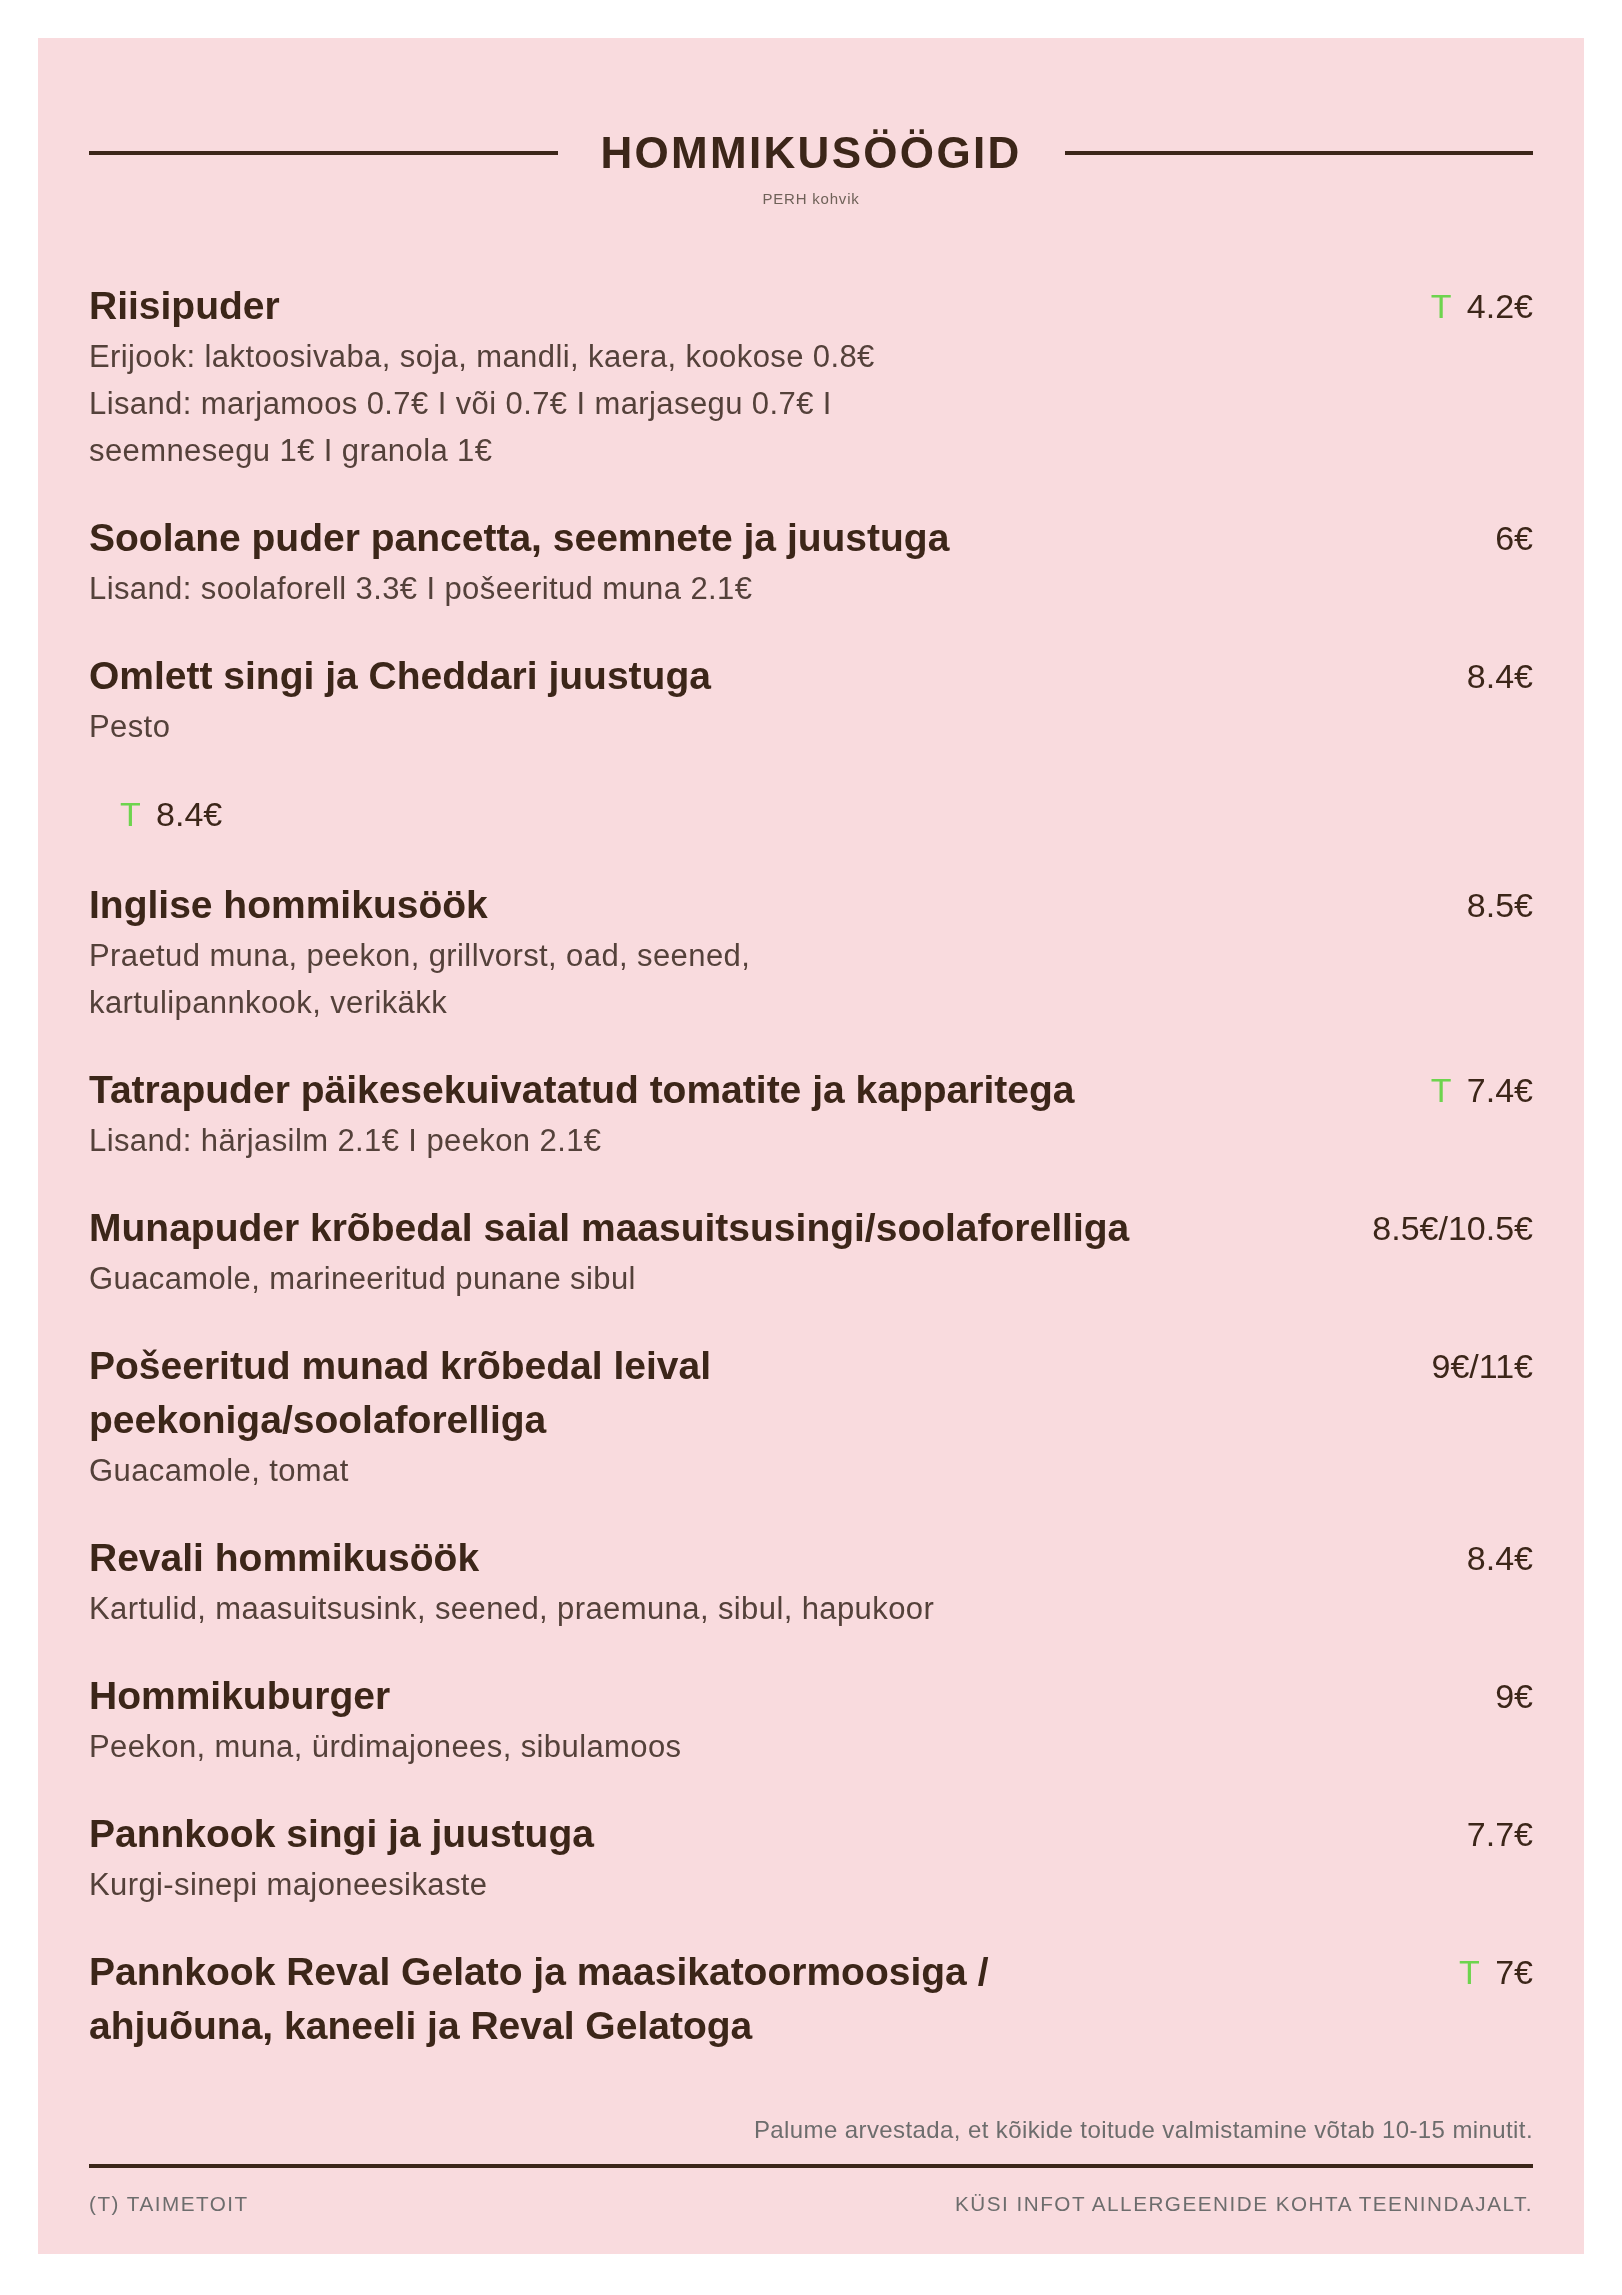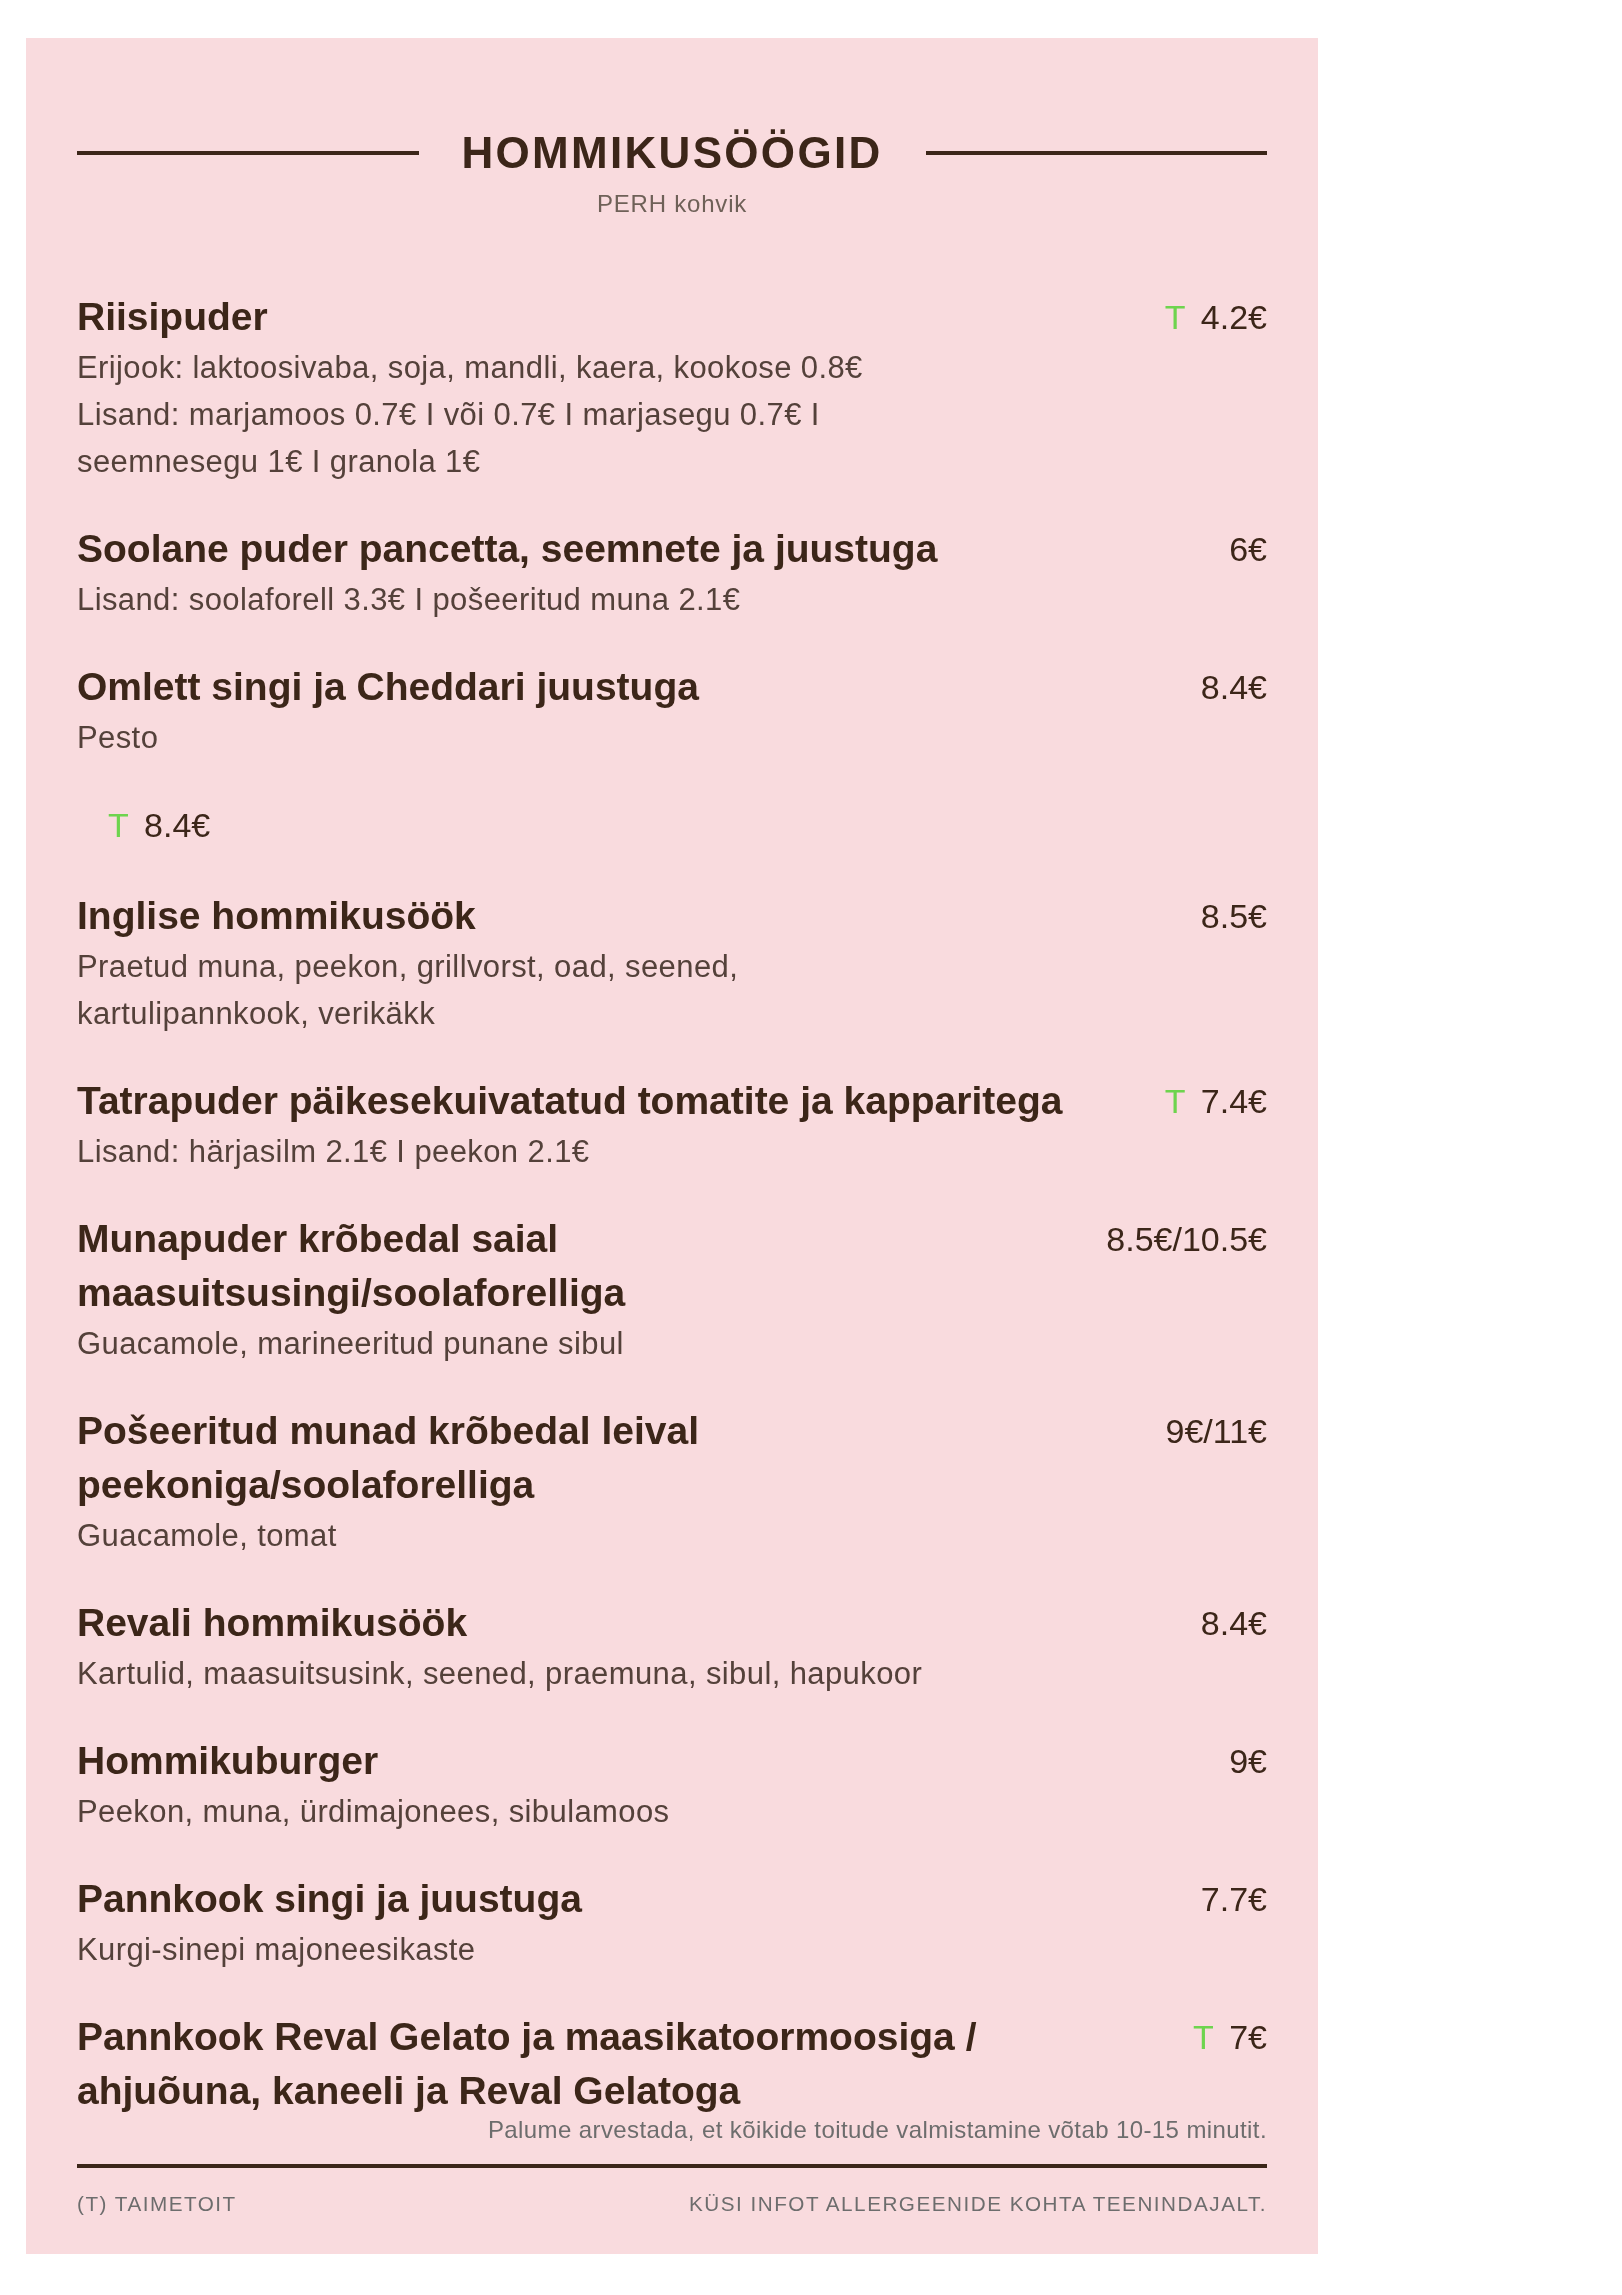--- a/index.html
+++ b/index.html
@@ -10,23 +10,23 @@
   }
   .page {
     position: relative;
     width: 1623px;
     height: 2295px;
     background: #ffffff;
     overflow: hidden;
   }
   .card {
     position: absolute;
-    left: 26px;
+    left: 38px;
     top: 38px;
-    width: 1292px;
+    width: 1546px;
     height: 2216px;
     background: var(--card-bg, #f9dbde);
   }
   
   .header-row {
     display: flex;
     align-items: center;
     gap: 43px;
     padding: 90px 51px 0 51px;
   }
@@ -38,21 +38,21 @@
   .header-title {
     font-size: 44px;
     font-weight: 700;
     letter-spacing: 2.3px;
     color: var(--brown, #3c2619);
     white-space: nowrap;
   }
   .header-sub {
     text-align: center;
     margin-top: 12.2px;
-    font-size: 24px;
+    font-size: 15px;
     letter-spacing: 0.8px;
     color: #6f6158;
   }
   
   .menu {
     padding: 0 51px;
     margin-top: 72px;
   }
   .item {
     display: flex;

